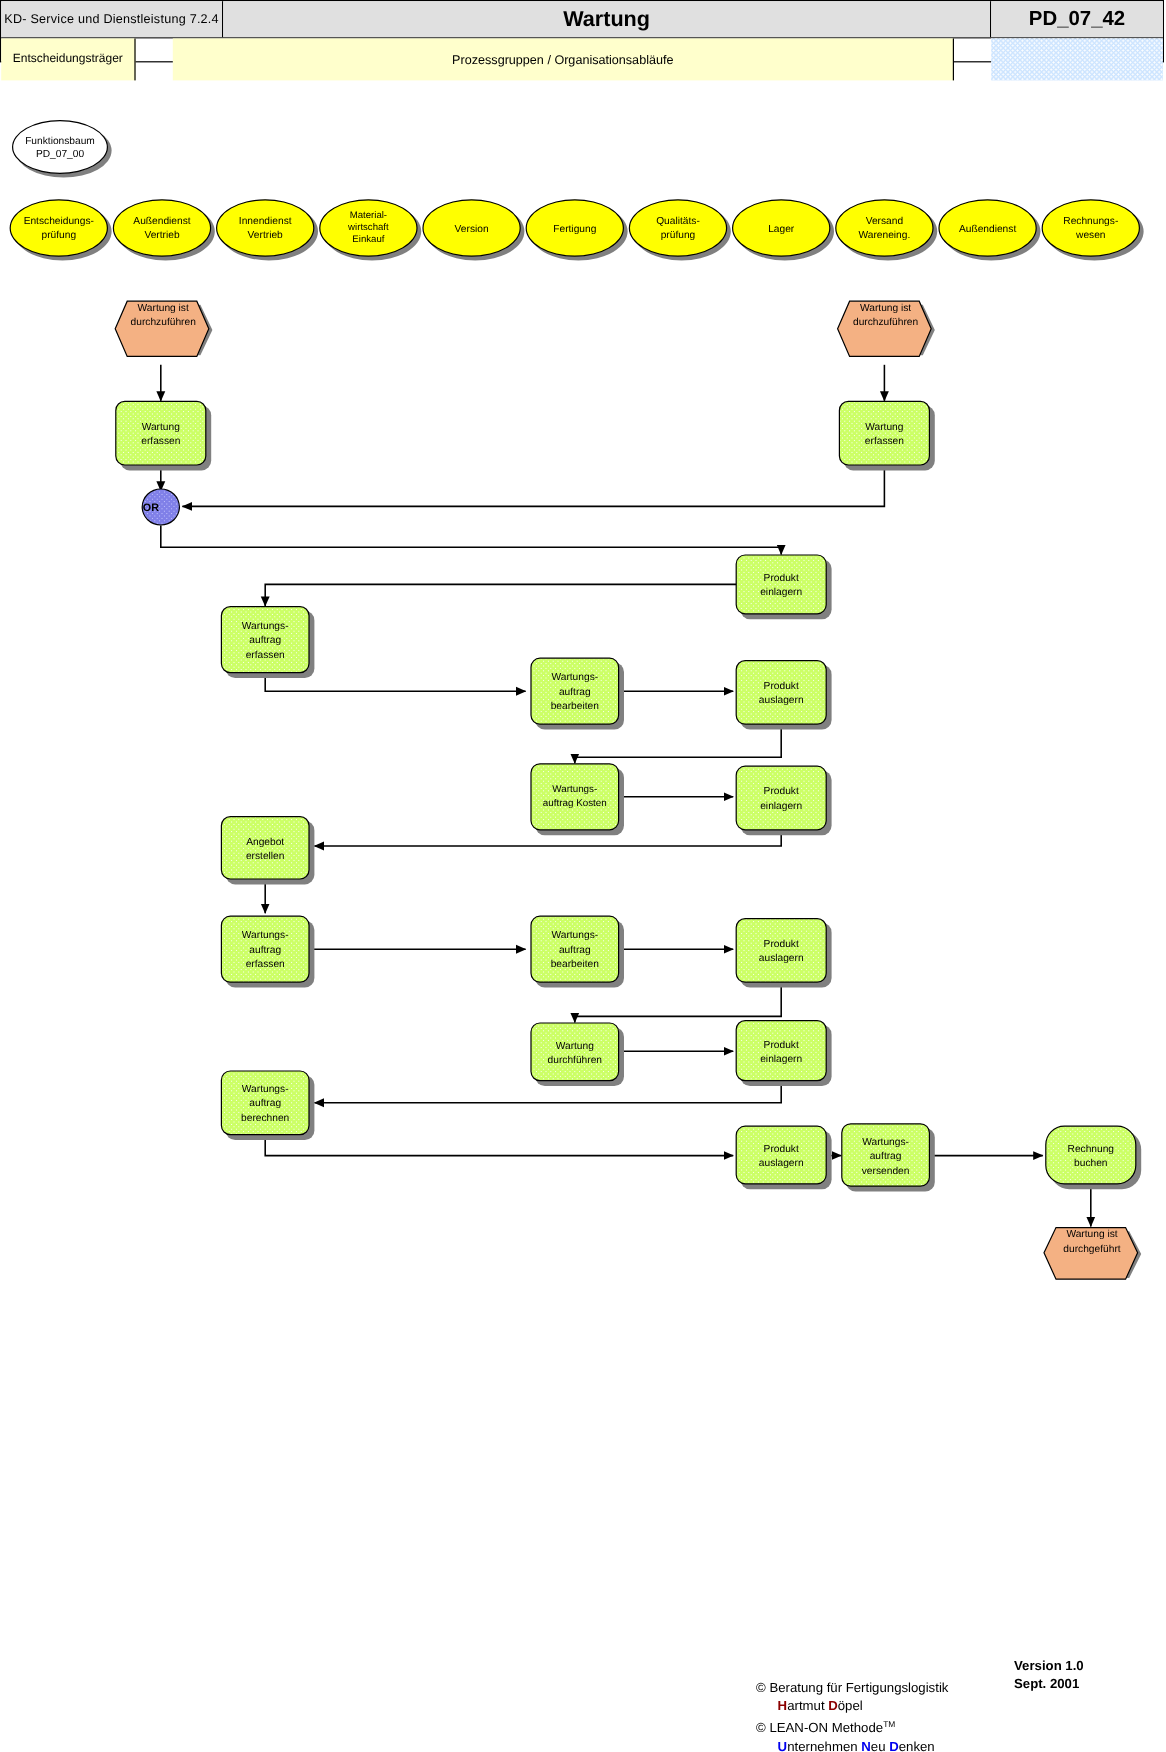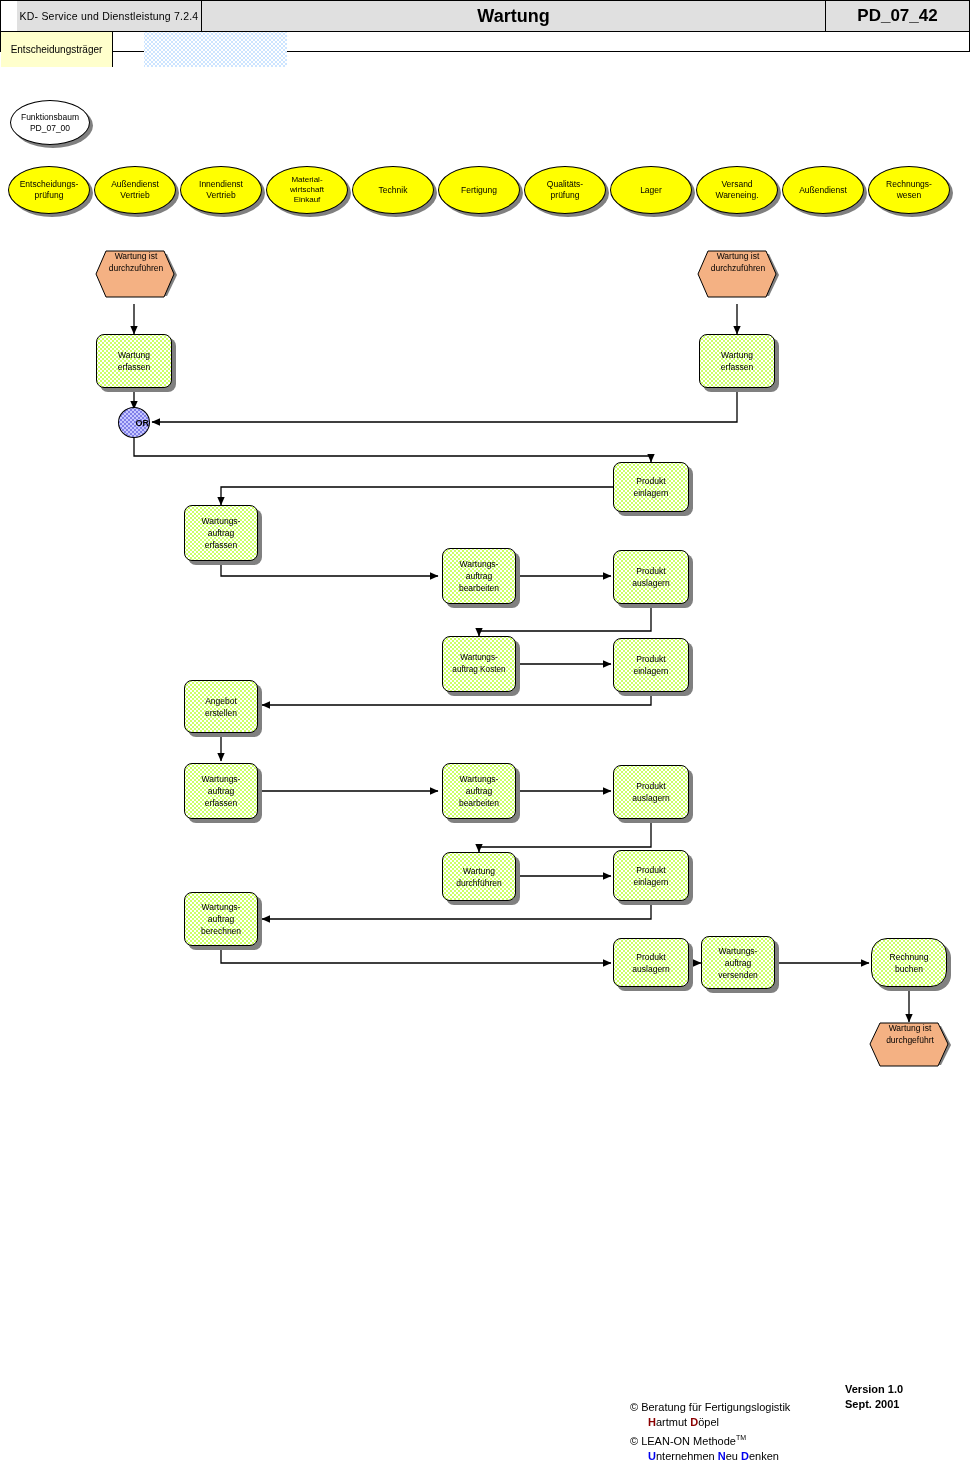--- a/index.html
+++ b/index.html
@@ -26,21 +26,20 @@
   .hdr-cell {
     box-sizing: border-box;
     display: flex; align-items: center; justify-content: center;
     overflow: hidden; white-space: nowrap;
   }
   .hdr-doc {
     width: 185px; background: #e0e0e0;
     border-right: 1px solid #000;
     font-size: 10.5px; color: #000;
     letter-spacing: 0.2px;
-    margin-left: 16px;
   }
   .hdr-title {
     flex: 1; background: #e0e0e0;
     border-right: 1px solid #000;
     font-size: 18px; font-weight: bold; color: #000;
   }
   .hdr-code {
     width: 143px; background: #e0e0e0;
     font-size: 17px; font-weight: bold; color: #000;
   }
@@ -117,21 +116,21 @@
   
   .orcircle {
     border-radius: 50%;
     border: 1px solid #000;
     background-color: #8080e8;
     background-image:
       radial-gradient(#c8c8ff 26%, transparent 27%),
       radial-gradient(#c8c8ff 26%, transparent 27%);
     background-size: 4px 4px;
     background-position: 0 0, 2px 2px;
-    display: flex; align-items: center; justify-content: flex-end;
+    display: flex; align-items: center; justify-content: flex-start;
     font-size: 9px; font-weight: bold; color: #000;
   }
 
   #edges { position: absolute; left: 0; top: 0; width: 972px; height: 1460px; pointer-events: none; }
 
   
   #footer-version {
     position: absolute; left: 845px; top: 1382px;
     font-size: 11px; font-weight: bold; color: #000;
     line-height: 15px; text-align: left;
@@ -150,20 +149,21 @@
 <body>
 
 <div id="header">
   <div class="hdr-row hdr-row-1">
     <div class="hdr-cell hdr-doc">KD- Service und Dienstleistung  7.2.4</div>
     <div class="hdr-cell hdr-title">Wartung</div>
     <div class="hdr-cell hdr-code">PD_07_42</div>
   </div>
   <div class="hdr-row hdr-row-2">
     <div class="hdr-cell hdr-role">Entscheidungsträger</div>
+    <div class="hdr-cell hdr-group">Prozessgruppen / Organisationsabläufe</div>
     <div class="hdr-cell hdr-blue"></div>
   </div>
 </div>
 
 <div id="canvas">
 
   <svg id="edges" viewBox="0 0 972 1460">
     <defs>
       <marker id="ah" markerWidth="9" markerHeight="9" refX="8" refY="4.5" orient="auto" markerUnits="userSpaceOnUse">
         <path d="M0,0.8 L8.5,4.5 L0,8.2 z" fill="#000"></path>
@@ -231,21 +231,21 @@
   <div class="node ellipse" style="left:180px; top:150px; width:82px; height:48px;">
     <span style="white-space:pre-line">Innendienst
 Vertrieb</span>
   </div>
   <div class="node ellipse" style="left:266px; top:150px; width:82px; height:48px;">
     <span style="white-space:pre-line; font-size:8px; line-height:10px;">Material-
 wirtschaft
 Einkauf</span>
   </div>
   <div class="node ellipse" style="left:352px; top:150px; width:82px; height:48px;">
-    <span style="white-space:pre-line">Technik</span>
+    <span style="white-space:pre-line">Version</span>
   </div>
   <div class="node ellipse" style="left:438px; top:150px; width:82px; height:48px;">
     <span style="white-space:pre-line">Fertigung</span>
   </div>
   <div class="node ellipse" style="left:524px; top:150px; width:82px; height:48px;">
     <span style="white-space:pre-line">Qualitäts-
 prüfung</span>
   </div>
   <div class="node ellipse" style="left:610px; top:150px; width:82px; height:48px;justify-content:center;">
     <span style="white-space:pre-line">Lager</span>

